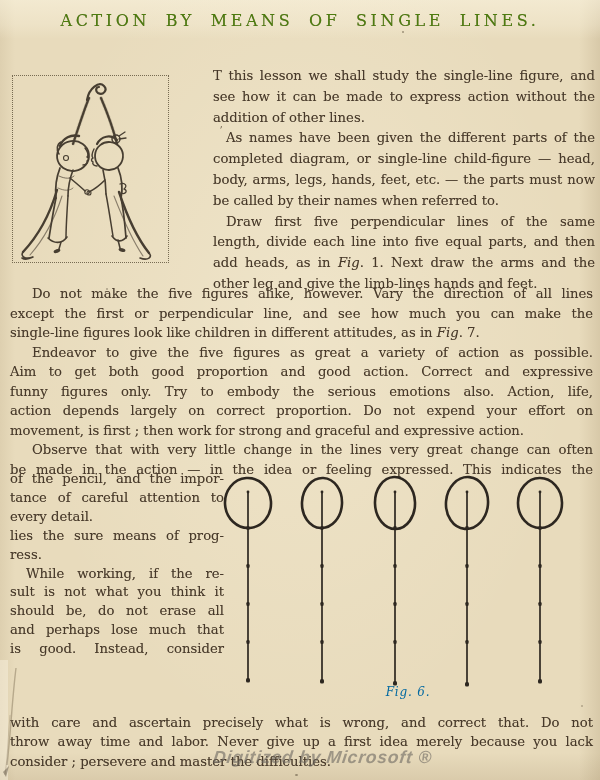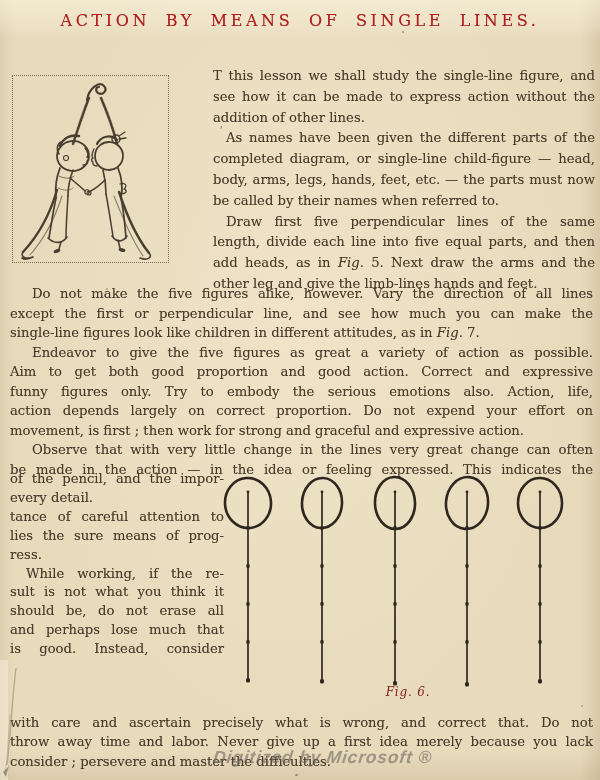--- a/index.html
+++ b/index.html
@@ -11,42 +11,42 @@
       linear-gradient(180deg, rgba(250,243,222,0.60) 0%, rgba(250,243,222,0.30) 3.2%, rgba(0,0,0,0) 5%),
       linear-gradient(90deg, rgba(130,106,66,0.10) 0%, rgba(0,0,0,0) 2.5%, rgba(0,0,0,0) 96.5%, rgba(130,106,66,0.16) 100%),
       linear-gradient(0deg, rgba(130,106,66,0.14) 0%, rgba(0,0,0,0) 3.5%);
     font-family:"DejaVu Serif", serif;
     color:#47392a;
   }
   .abs{position:absolute;}
   .page-title{
     left:0;right:0;top:11px;text-align:center;
     font-size:16px;letter-spacing:3.6px;word-spacing:7px;
-    color:#b91c1c;text-shadow:0 0 0.5px rgba(62,48,28,0.45);
+    color:#4d7c0f;text-shadow:0 0 0.5px rgba(62,48,28,0.45);
     white-space:nowrap;
   }
   .textblock{font-size:13.2px;text-shadow:0 0 0.5px rgba(62,48,28,0.35);}
   #intro-block{left:213px;top:66px;width:382px;line-height:20.8px;}
   #mid-block{left:10px;top:284px;width:583px;line-height:19.5px;}
   #leftcol-block{left:10px;top:470px;width:214px;line-height:18.9px;}
   #bottom-block{left:10px;top:713px;width:583px;line-height:19.3px;}
   .line{text-align:justify;text-align-last:justify;}
   .line.last{text-align-last:left;}
   #intro-block .line.indent{text-indent:13px;}
   #mid-block .line.indent{text-indent:22px;}
   #leftcol-block .line.indent{text-indent:16px;}
   .it{font-style:italic;}
   .illus-box{
     left:12px;top:75px;width:157px;height:188px;
     border:1px dotted rgba(100,88,64,0.85);
     box-sizing:border-box;
   }
   .fig-caption{
     left:378px;top:685px;width:60px;text-align:center;
-    font-style:italic;font-size:12px;letter-spacing:0.8px;color:#7f1d1d;
+    font-style:italic;font-size:12px;letter-spacing:0.8px;color:#0369a1;
   }
   .watermark{
     left:212px;top:747px;
     font-family:"Liberation Sans", sans-serif;
     font-style:italic;font-weight:bold;font-size:17.5px;letter-spacing:0.8px;
     color:rgba(108,104,96,0.60);
     transform:skewX(-7deg);transform-origin:left bottom;
     white-space:nowrap;
   }
   .stray-mark{left:219px;top:124px;font-size:11px;opacity:0.65;}
@@ -120,39 +120,39 @@
 <div id="intro-block" class="abs textblock">
     <div class="line"><span>T this lesson we shall study the single-line figure, and</span></div>
     <div class="line"><span>see how it can be made to express action without the</span></div>
     <div class="line last"><span>addition of other lines.</span></div>
     <div class="line indent"><span>As names have been given the different parts of the</span></div>
     <div class="line"><span>completed diagram, or single-line child-figure — head,</span></div>
     <div class="line"><span>body, arms, legs, hands, feet, etc. — the parts must now</span></div>
     <div class="line last"><span>be called by their names when referred to.</span></div>
     <div class="line indent"><span>Draw first five perpendicular lines of the same</span></div>
     <div class="line"><span>length, divide each line into five equal parts, and then</span></div>
-    <div class="line"><span>add heads, as in </span><span class="it">Fig</span><span>. 5.  Next draw the arms and the</span></div>
+    <div class="line"><span>add heads, as in </span><span class="it">Fig</span><span>. 1.  Next draw the arms and the</span></div>
     <div class="line last"><span>other leg and give the limb-lines hands and feet.</span></div>
   </div>
 <div id="mid-block" class="abs textblock">
     <div class="line indent"><span>Do not make the five figures alike, however.  Vary the direction of all lines</span></div>
     <div class="line"><span>except the first or perpendicular line, and see how much you can make the</span></div>
     <div class="line last"><span>single-line figures look like children in different attitudes, as in </span><span class="it">Fig</span><span>. 7.</span></div>
     <div class="line indent"><span>Endeavor to give the five figures as great a variety of action as possible.</span></div>
     <div class="line"><span>Aim to get both good proportion and good action.  Correct and expressive</span></div>
     <div class="line"><span>funny figures only.  Try to embody the serious emotions also.  Action, life,</span></div>
     <div class="line"><span>action depends largely on correct proportion.  Do not expend your effort on</span></div>
     <div class="line last"><span>movement, is first ; then work for strong and graceful and expressive action.</span></div>
     <div class="line indent"><span>Observe that with very little change in the lines very great change can often</span></div>
     <div class="line"><span>be made in the action — in the idea or feeling expressed.  This indicates the</span></div>
   </div>
 <div id="leftcol-block" class="abs textblock">
     <div class="line"><span>of the pencil, and the impor-</span></div>
+    <div class="line"><span>tance of careful attention to</span></div>
     <div class="line last"><span>every detail.</span></div>
-    <div class="line"><span>tance of careful attention to</span></div>
     <div class="line"><span>lies the sure means of prog-</span></div>
     <div class="line last"><span>ress.</span></div>
     <div class="line indent"><span>While working, if the re-</span></div>
     <div class="line"><span>sult is not what you think it</span></div>
     <div class="line"><span>should be, do not erase all</span></div>
     <div class="line"><span>and perhaps lose much that</span></div>
     <div class="line"><span>is good.  Instead, consider</span></div>
   </div>
 <div id="bottom-block" class="abs textblock">
     <div class="line"><span>with care and ascertain precisely what is wrong, and correct that.  Do not</span></div>

